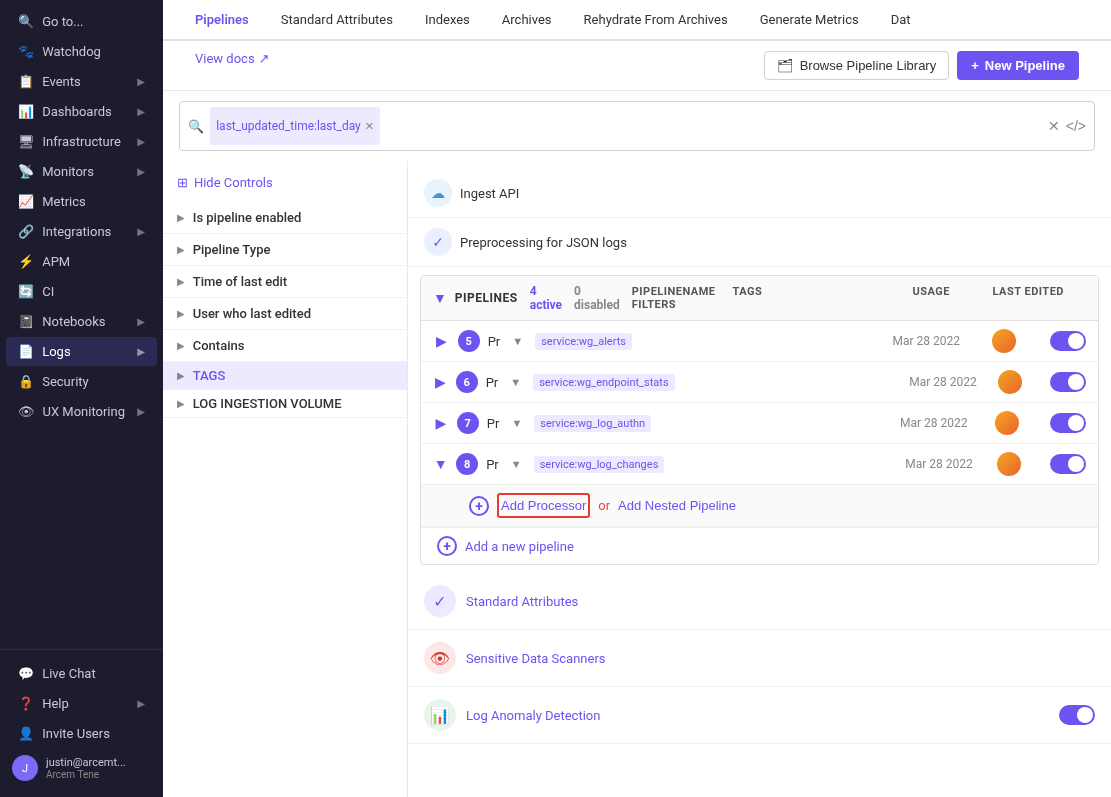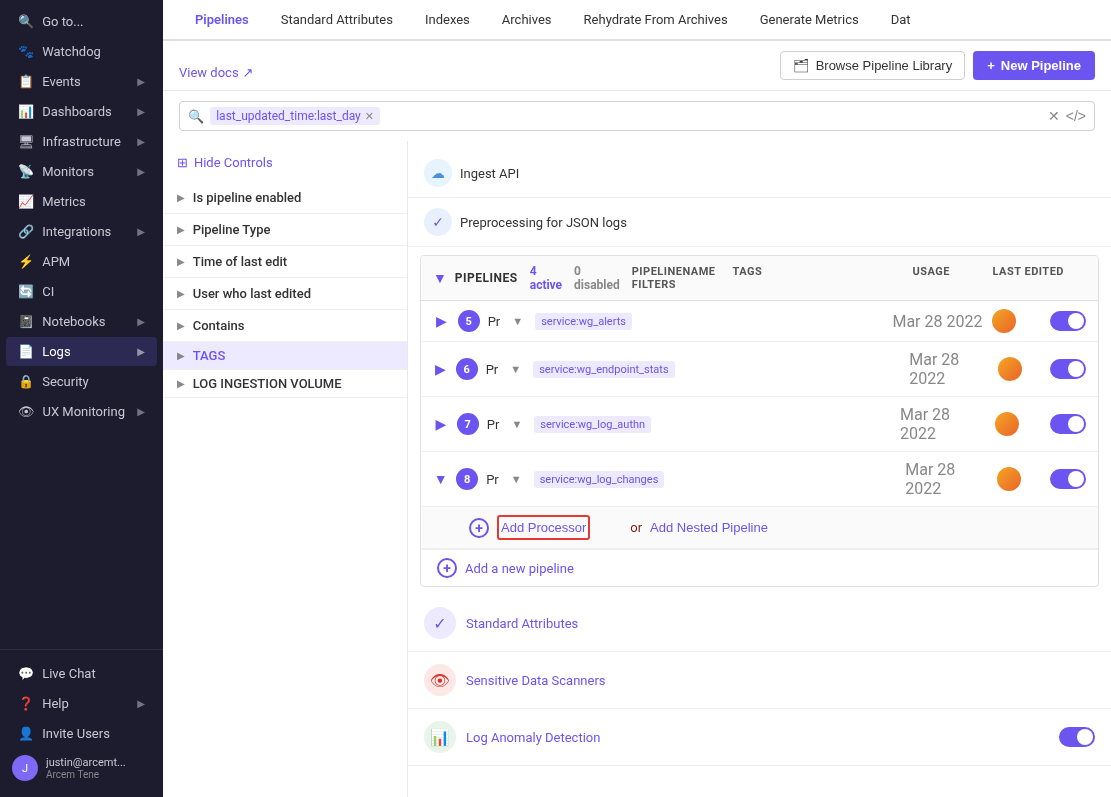--- a/index.html
+++ b/index.html
@@ -96,22 +96,22 @@
       cursor: pointer;
       white-space: nowrap;
       border-bottom: 2px solid transparent;
       margin-bottom: -2px;
     }
     .tab.active { color: #6c54f0; border-bottom-color: #6c54f0; font-weight: 600; }
 
     
     .toolbar {
       display: flex;
-      align-items: flex-end;
-      padding: 10px 16px;
+      align-items: flex-start;
+      padding: 10px 32px;
       gap: 10px;
       border-bottom: 1px solid #e8e8e8;
       background: #fff;
       flex-shrink: 0;
     }
     .toolbar-left { display: flex; align-items: center; gap: 8px; }
     .toolbar-right { margin-left: auto; display: flex; gap: 8px; }
     .view-docs-link {
       color: #6c54f0; font-size: 13px; text-decoration: none; display: flex; align-items: center; gap: 4px;
     }
@@ -139,21 +139,21 @@
       background: #fff;
       gap: 6px;
       flex-shrink: 0;
     }
     .search-bar input {
       border: none; outline: none; flex: 1; font-size: 13px; color: #333;
     }
     .search-tag {
       display: flex; align-items: center; gap: 4px;
       background: #ede9ff; color: #6c54f0; border-radius: 3px;
-      padding: 2px 6px; font-size: 12px;
+      padding: 12px 6px; font-size: 12px;
     }
     .search-tag .tag-x { cursor: pointer; color: #888; font-size: 11px; }
     .search-right { margin-left: auto; display: flex; gap: 6px; }
     .search-icon-btn { background: none; border: none; cursor: pointer; color: #888; font-size: 14px; }
 
     
     .content-body {
       display: flex;
       flex: 1;
       overflow: hidden;
@@ -265,21 +265,21 @@
       font-size: 11px; font-weight: 700; flex-shrink: 0;
     }
     .pipeline-data-name { flex: 1; font-size: 13px; color: #333; display: flex; align-items: center; gap: 12px; }
     .filter-icon { color: #888; font-size: 11px; }
     .tag-chip {
       background: #ede9ff; color: #6c54f0; border-radius: 3px;
       padding: 2px 6px; font-size: 11px; margin-right: 20px;
     }
     .col-tags-cell { width: 180px; display: flex; flex-wrap: wrap; gap: 2px; align-items: center; }
     .col-usage-cell { width: 80px; font-size: 12px; color: #888; }
-    .col-edited-cell { width: 110px; font-size: 16px; color: #888; }
+    .col-edited-cell { width: 110px; font-size: 12px; color: #888; }
     .col-by-cell {
       width: 60px; display: flex; align-items: center;
     }
     .avatar-sm {
       width: 24px; height: 24px; border-radius: 50%;
       object-fit: cover;
       background: linear-gradient(135deg, #f5a623, #e8642a);
       flex-shrink: 0;
     }
     .toggle {
@@ -298,21 +298,21 @@
       padding: 8px 12px 8px 48px;
       background: #fafafa;
       border-bottom: 1px solid #f0f0f0;
       gap: 8px;
     }
     .add-processor-btn {
       border: 2px solid #e53935; border-radius: 3px;
       background: none; color: #6c54f0; font-size: 13px;
       padding: 3px 2px; cursor: pointer; font-weight: 500;
     }
-    .or-text { color: #7f1d1d; font-size: 13px; margin-left: 32px; }
+    .or-text { color: #ef4444; font-size: 13px; }
     .add-nested-btn {
       background: none; border: none; color: #6c54f0; font-size: 13px;
       cursor: pointer; font-weight: 500; padding: 3px 0;
     }
     .add-pipeline-row {
       display: flex; align-items: center;
       padding: 8px 16px;
       border-top: 1px solid #f0f0f0;
       gap: 8px;
     }

